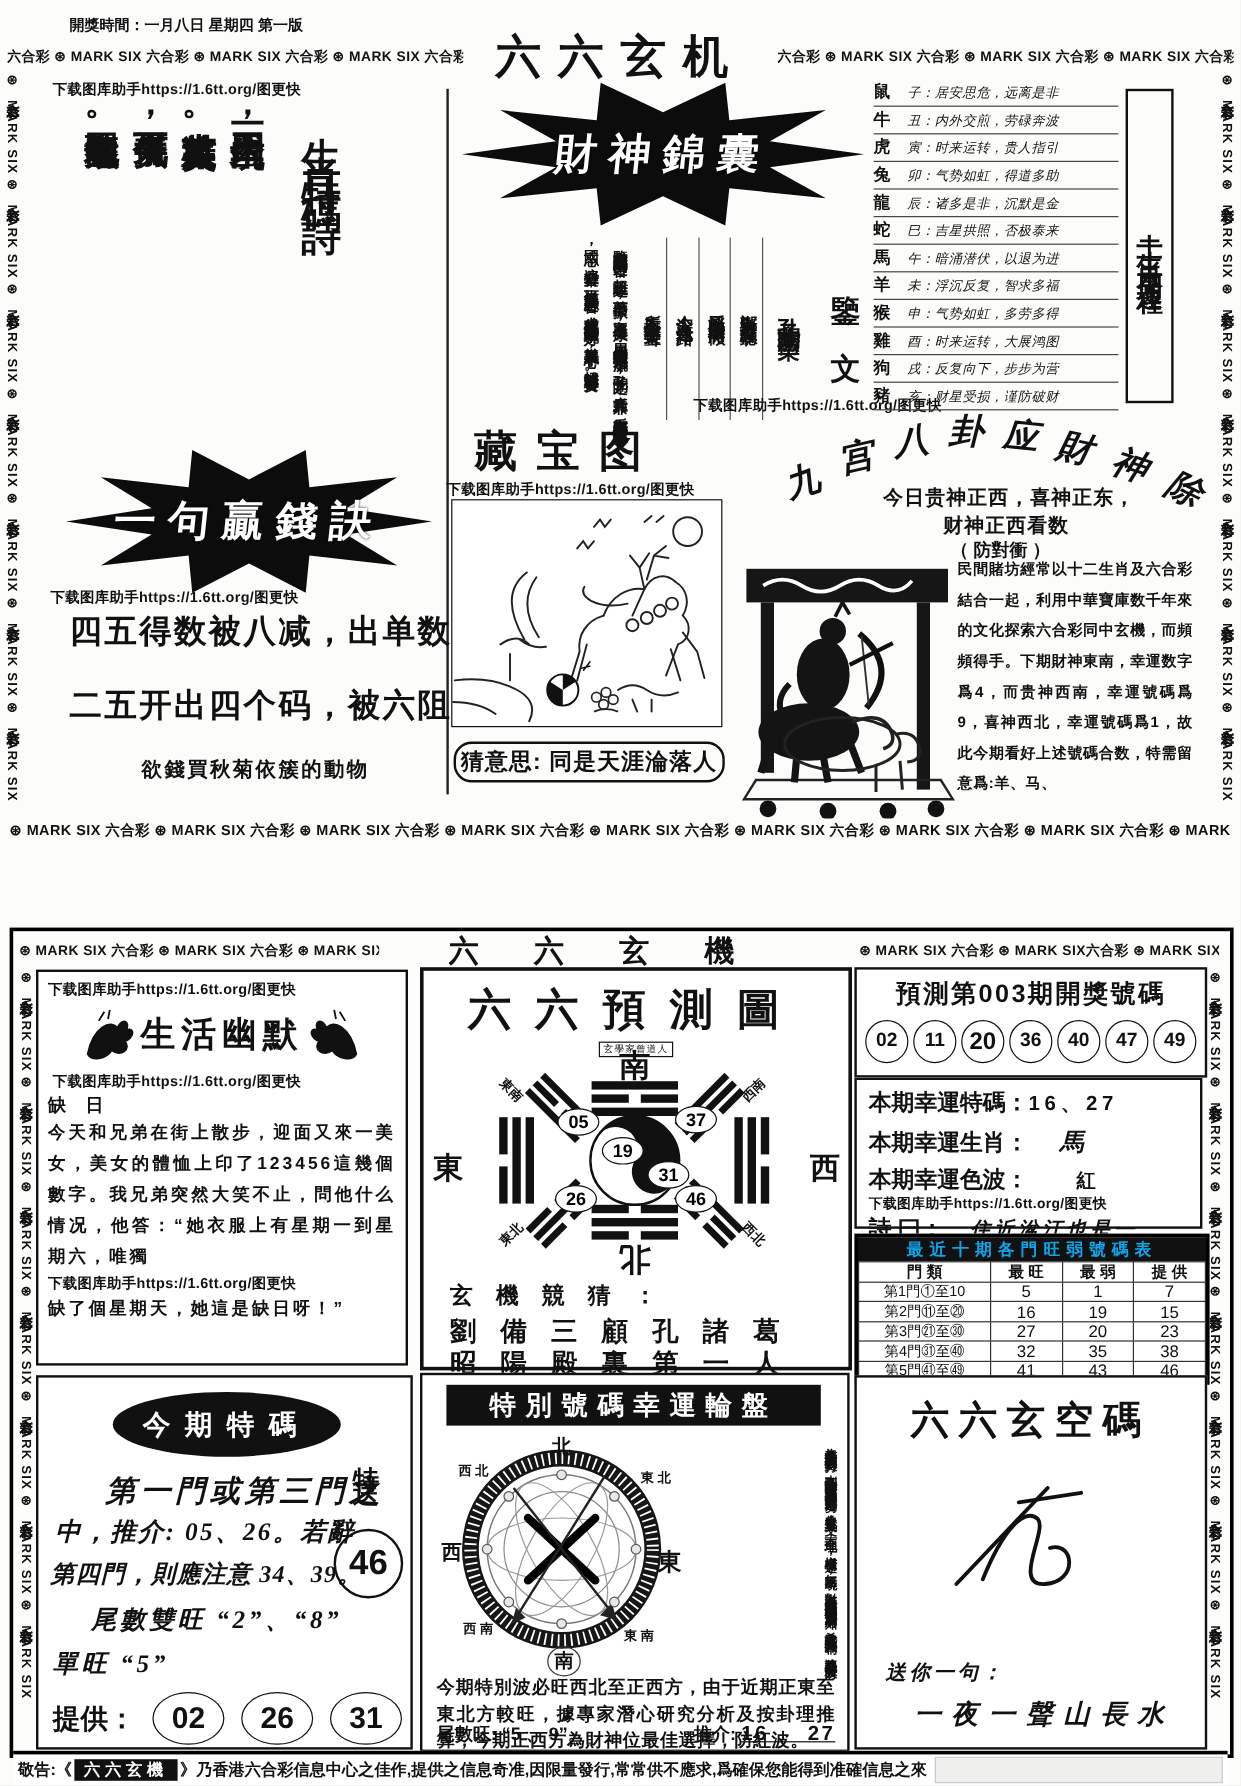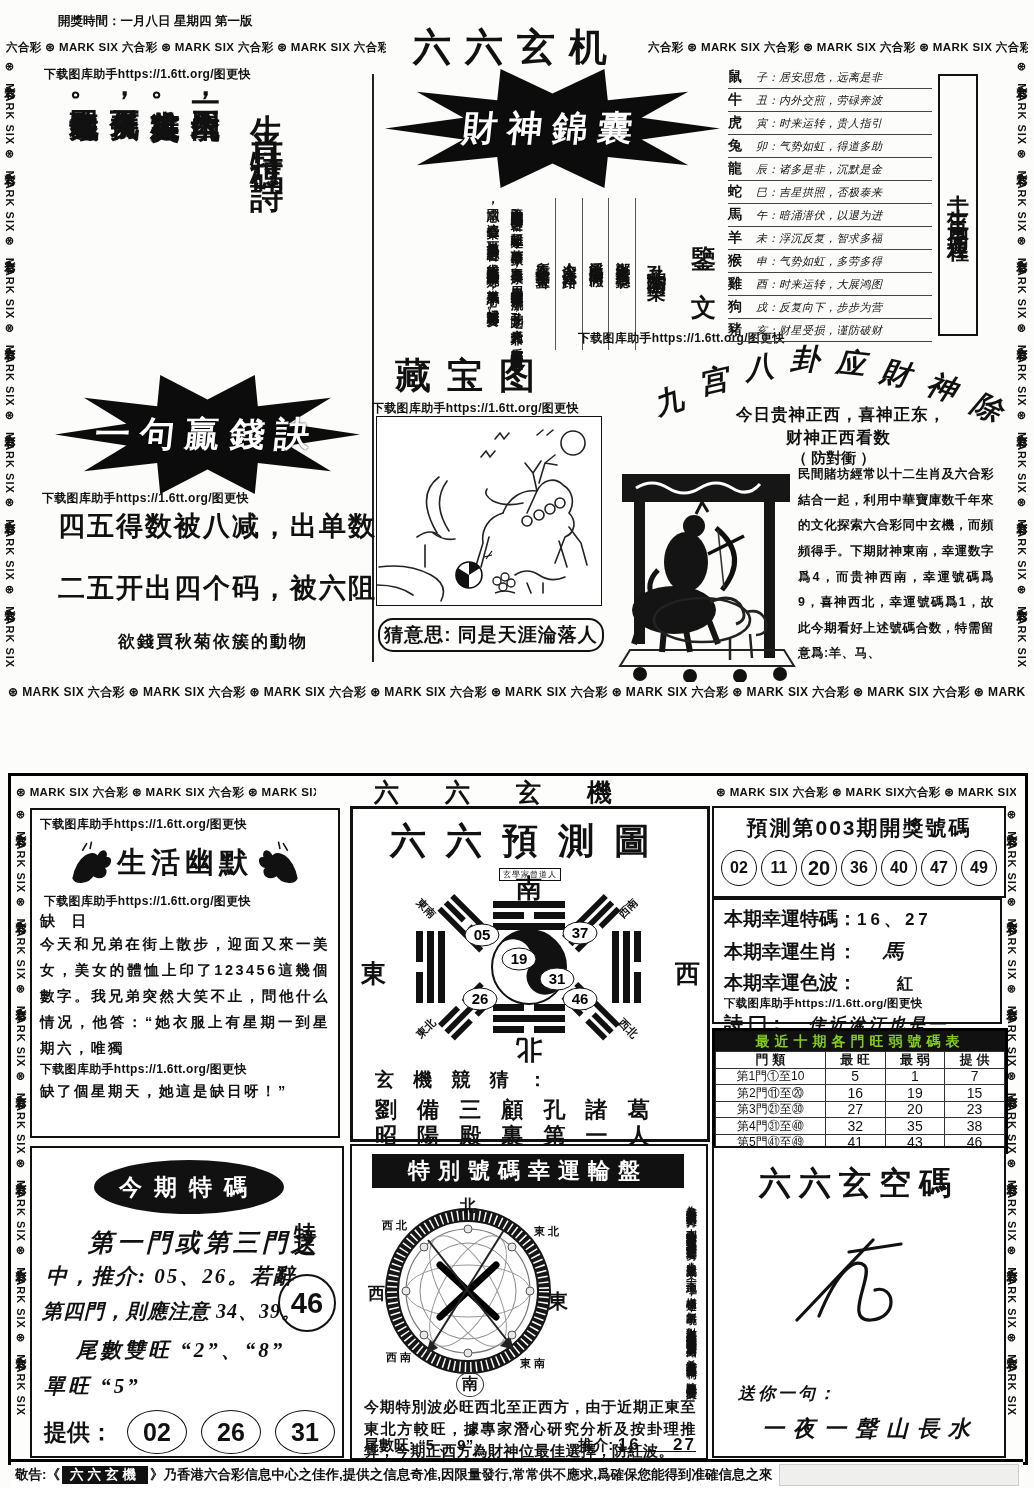--- a/index.html
+++ b/index.html
@@ -46,21 +46,21 @@
   .tagbox{border:1px solid #111;font-size:8px;letter-spacing:1px;padding:0 3px;}
   .riddle{font-weight:700;letter-spacing:7px;white-space:nowrap;}
   .circ{display:inline-flex;align-items:center;justify-content:center;border:1.6px solid #111;border-radius:50%;font-weight:700;}
   .fc-title{font-size:21px;font-weight:700;letter-spacing:2px;text-align:center;}
   .lk-label{font-size:19px;font-weight:700;}
   .lk-val{font-size:17px;font-weight:700;letter-spacing:4px;}
   .cursive{font-style:italic;font-family:"Liberation Serif",serif;}
   table.wtab{border-collapse:collapse;width:100%;}
   table.wtab td,table.wtab th{border:1px solid #333;text-align:center;font-size:14px;padding:0;height:15.5px;line-height:1;}
   table.wtab th{font-size:13px;}
-  .tabtitle{background:#111;color:#84cc16;font-weight:700;font-size:14px;letter-spacing:5px;text-align:center;height:20px;line-height:20px;}
+  .tabtitle{background:#111;color:#0ea5e9;font-weight:700;font-size:14px;letter-spacing:5px;text-align:center;height:20px;line-height:20px;}
   .sp-ellipse{background:#111;color:#fff;border-radius:50%;display:flex;align-items:center;justify-content:center;
               font-size:23px;font-weight:700;letter-spacing:12px;}
   .sp-line{font-family:"Liberation Serif",serif;font-style:italic;font-weight:700;white-space:nowrap;}
   .banner{background:#111;color:#fff;display:flex;align-items:center;justify-content:center;font-size:22px;font-weight:700;letter-spacing:8px;}
   .wh-intro{writing-mode:vertical-rl;font-size:10.5px;font-weight:700;line-height:1.6;letter-spacing:1px;}
   .wh-body{font-size:15px;font-weight:700;line-height:1.46;text-align:justify;letter-spacing:.5px;}
   .dirlabel{font-weight:700;white-space:nowrap;}
   .xk-title{font-size:32px;font-weight:900;letter-spacing:8px;text-align:center;}
   .footer{display:flex;align-items:center;gap:2px;font-size:13.5px;font-weight:700;white-space:nowrap;overflow:hidden;background:#fff;border-top:3px solid #000;}
   .brand{background:#111;color:#fff;padding:0 8px;letter-spacing:4px;}

